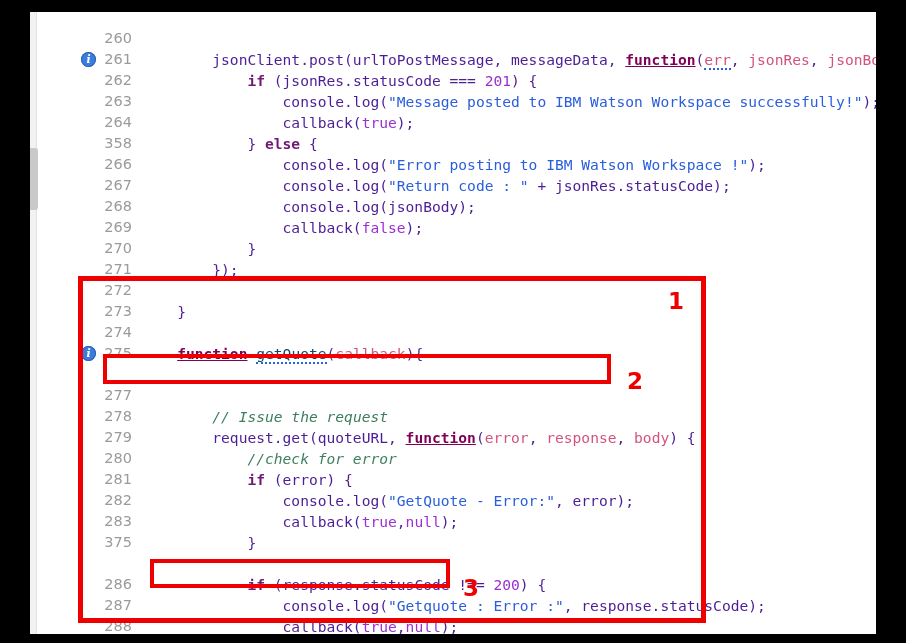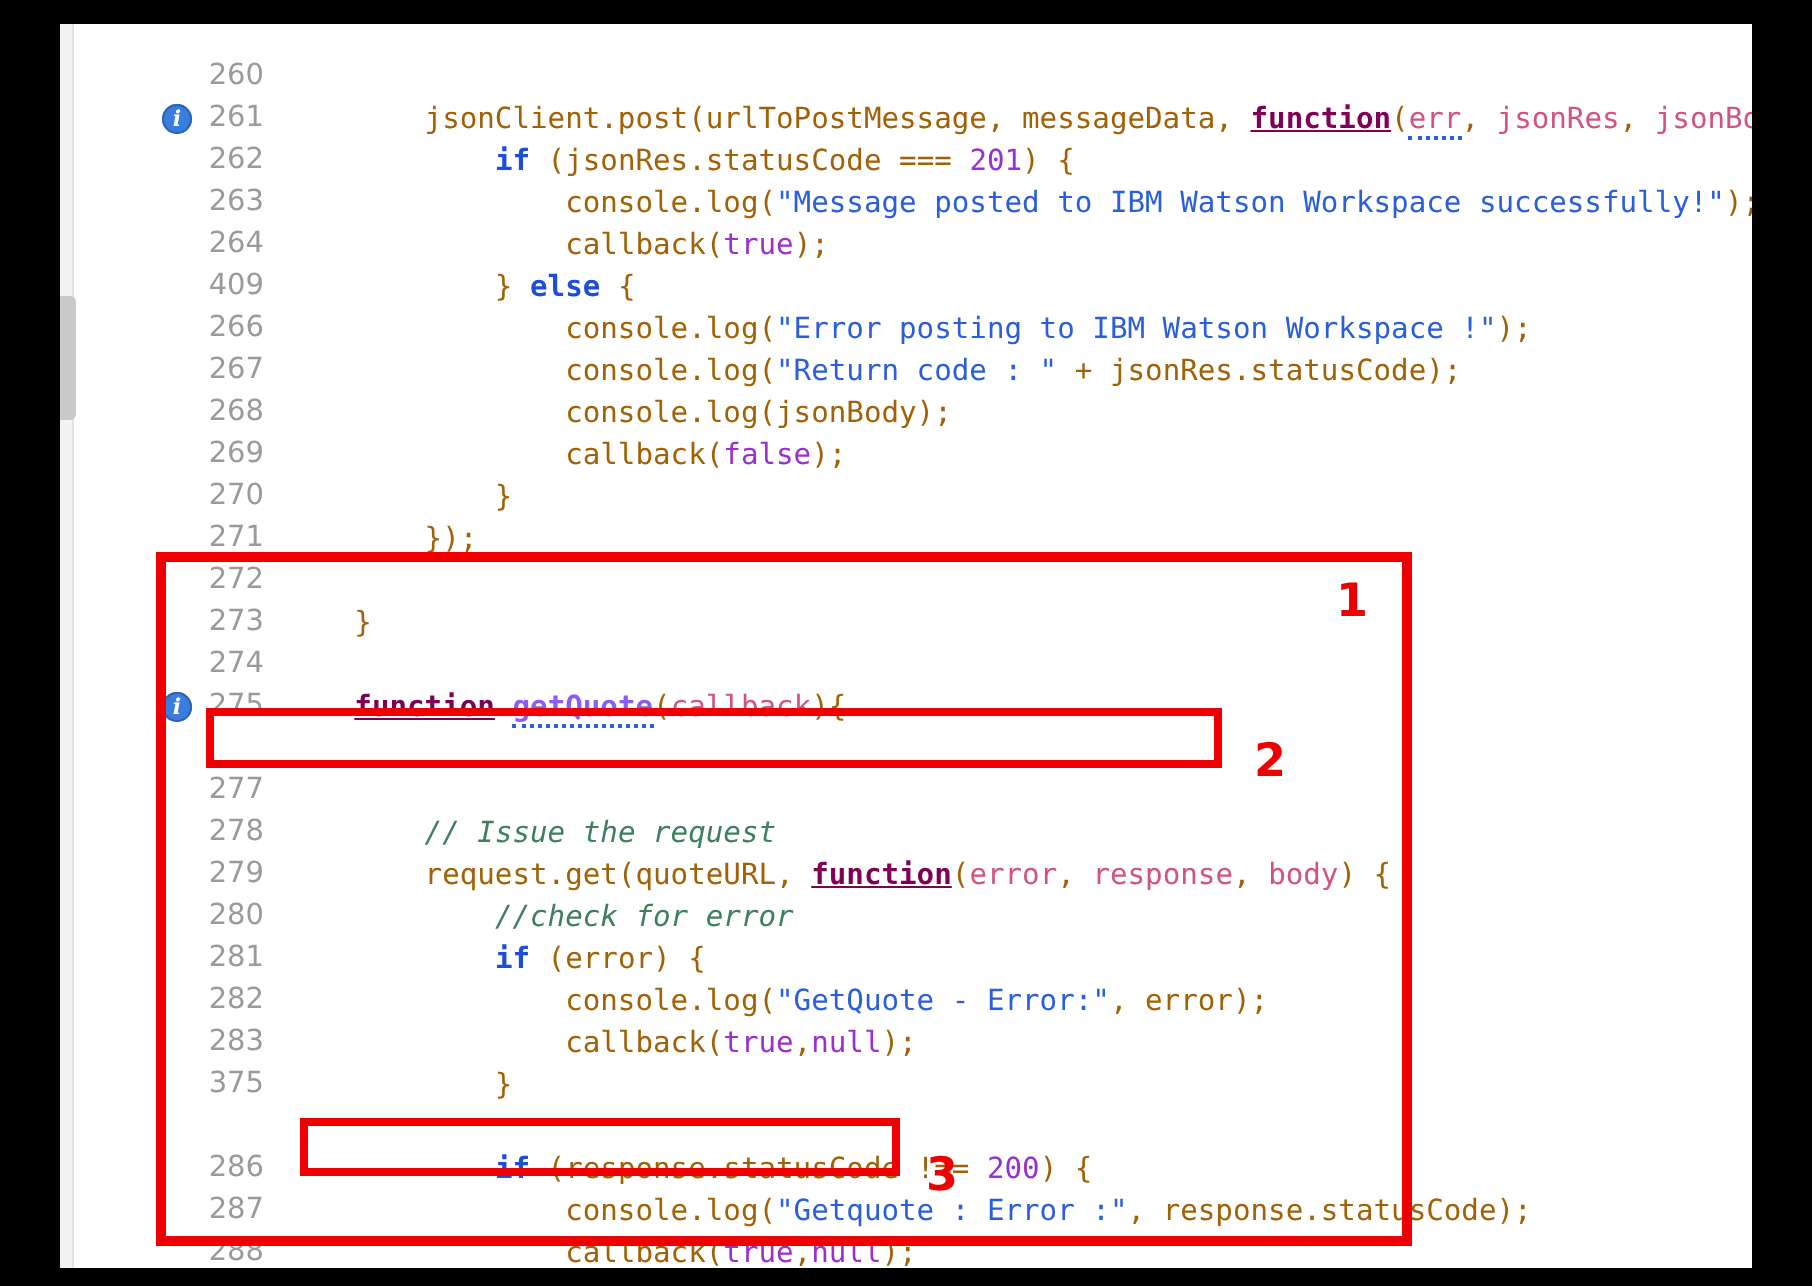--- a/index.html
+++ b/index.html
@@ -69,27 +69,27 @@
   .src{
     position:absolute; left:66px; top:0; height:21px;
     font-size:14.6px; line-height:21px;
     font-family:"DejaVu Sans Mono",monospace;
     color:#000000;
     letter-spacing:0px;
   }
 
   
   .kw{color:#7f0055;font-weight:bold;text-decoration:underline;}      
-  .kw2{color:#1d4ed8;font-weight:bold;text-align:center;}     
+  .kw2{color:#701a75;font-weight:bold;text-align:center;}     
   .str{color:#2a5edb;}                      
   .num{color:#9b30d0;}                      
   .cmt{color:#3f7f5f;font-style:italic;}                      
   .prm{color:#d2547e;}                      
-  .fn{color:#8b5cf6;font-weight:bold;}      
-  .op{color:#a16207;}
+  .fn{color:#0c4a6e;font-weight:normal;}      
+  .op{color:#4c1d95;}
   .spell{
     border-bottom:2px dotted #2a5edb;
     padding-bottom:0px;
   }
 
   
   .redbox{position:absolute;border:5px solid #ee0000;box-sizing:border-box;pointer-events:none;}
   .redbox.thin{border-width:4px;}
   .redlabel{
     position:absolute;
@@ -105,21 +105,21 @@
 
 <div id="root">
 
   <div class="editor">
     <div class="code-area" id="code-area">
         <div class="row" style="top: -12px;"><div class="gutter">260</div><div class="gutter-sep"></div><div class="src"></div></div>
         <div class="row" style="top: 9px;"><span class="ico"></span><div class="gutter">261</div><div class="gutter-sep"></div><div class="src"><span class="op">        jsonClient.post(urlToPostMessage, messageData, </span><span class="kw">function</span><span class="op">(</span><span class="prm spell">err</span><span class="op">, </span><span class="prm">jsonRes</span><span class="op">, </span><span class="prm">jsonBody</span></div></div>
         <div class="row" style="top: 30px;"><div class="gutter">262</div><div class="gutter-sep"></div><div class="src"><span class="op">            </span><span class="kw2">if</span><span class="op"> (jsonRes.statusCode </span><span class="op">===</span><span class="op"> </span><span class="num">201</span><span class="op">) {</span></div></div>
         <div class="row" style="top: 51px;"><div class="gutter">263</div><div class="gutter-sep"></div><div class="src"><span class="op">                console.log(</span><span class="str">"Message posted to IBM Watson Workspace successfully!"</span><span class="op">);</span></div></div>
         <div class="row" style="top: 72px;"><div class="gutter">264</div><div class="gutter-sep"></div><div class="src"><span class="op">                callback(</span><span class="num">true</span><span class="op">);</span></div></div>
-        <div class="row" style="top: 93px;"><div class="gutter">409</div><div class="gutter-sep"></div><div class="src"><span class="op">            } </span><span class="kw2">else</span><span class="op"> {</span></div></div>
+        <div class="row" style="top: 93px;"><div class="gutter">358</div><div class="gutter-sep"></div><div class="src"><span class="op">            } </span><span class="kw2">else</span><span class="op"> {</span></div></div>
         <div class="row" style="top: 114px;"><div class="gutter">266</div><div class="gutter-sep"></div><div class="src"><span class="op">                console.log(</span><span class="str">"Error posting to IBM Watson Workspace !"</span><span class="op">);</span></div></div>
         <div class="row" style="top: 135px;"><div class="gutter">267</div><div class="gutter-sep"></div><div class="src"><span class="op">                console.log(</span><span class="str">"Return code : "</span><span class="op"> + jsonRes.statusCode);</span></div></div>
         <div class="row" style="top: 156px;"><div class="gutter">268</div><div class="gutter-sep"></div><div class="src"><span class="op">                console.log(jsonBody);</span></div></div>
         <div class="row" style="top: 177px;"><div class="gutter">269</div><div class="gutter-sep"></div><div class="src"><span class="op">                callback(</span><span class="num">false</span><span class="op">);</span></div></div>
         <div class="row" style="top: 198px;"><div class="gutter">270</div><div class="gutter-sep"></div><div class="src"><span class="op">            }</span></div></div>
         <div class="row" style="top: 219px;"><div class="gutter">271</div><div class="gutter-sep"></div><div class="src"><span class="op">        });</span></div></div>
         <div class="row" style="top: 240px;"><div class="gutter">272</div><div class="gutter-sep"></div><div class="src"></div></div>
         <div class="row" style="top: 261px;"><div class="gutter">273</div><div class="gutter-sep"></div><div class="src"><span class="op">    }</span></div></div>
         <div class="row" style="top: 282px;"><div class="gutter">274</div><div class="gutter-sep"></div><div class="src"></div></div>
         <div class="row" style="top: 303px;"><span class="ico"></span><div class="gutter">275</div><div class="gutter-sep"></div><div class="src"><span class="op">    </span><span class="kw">function</span><span class="op"> </span><span class="fn spell">getQuote</span><span class="op">(</span><span class="prm">callback</span><span class="op">){</span></div></div>

